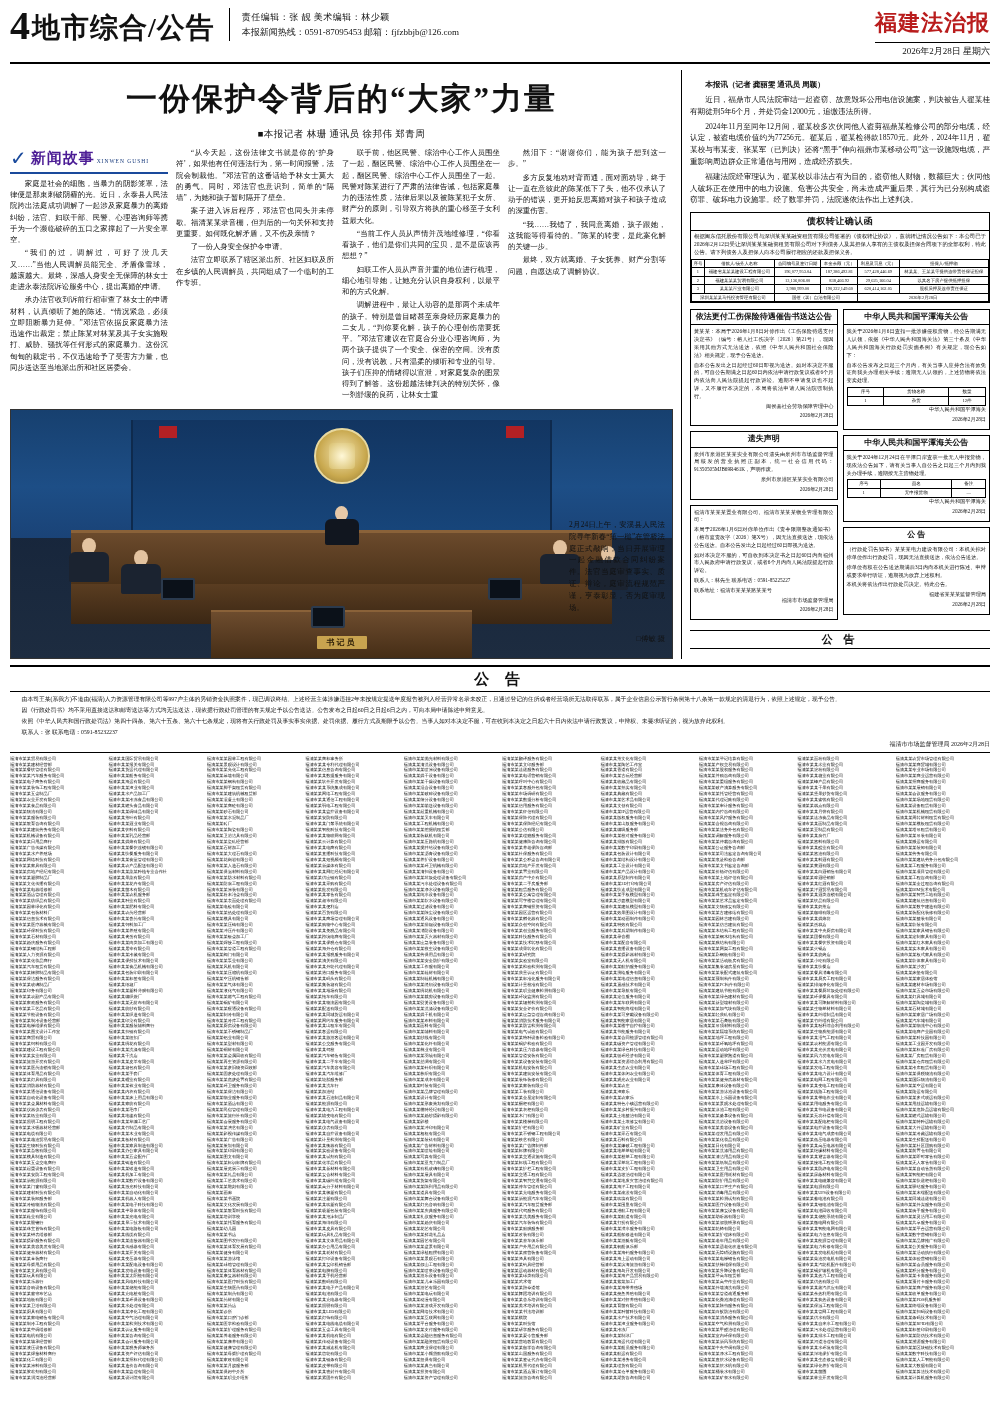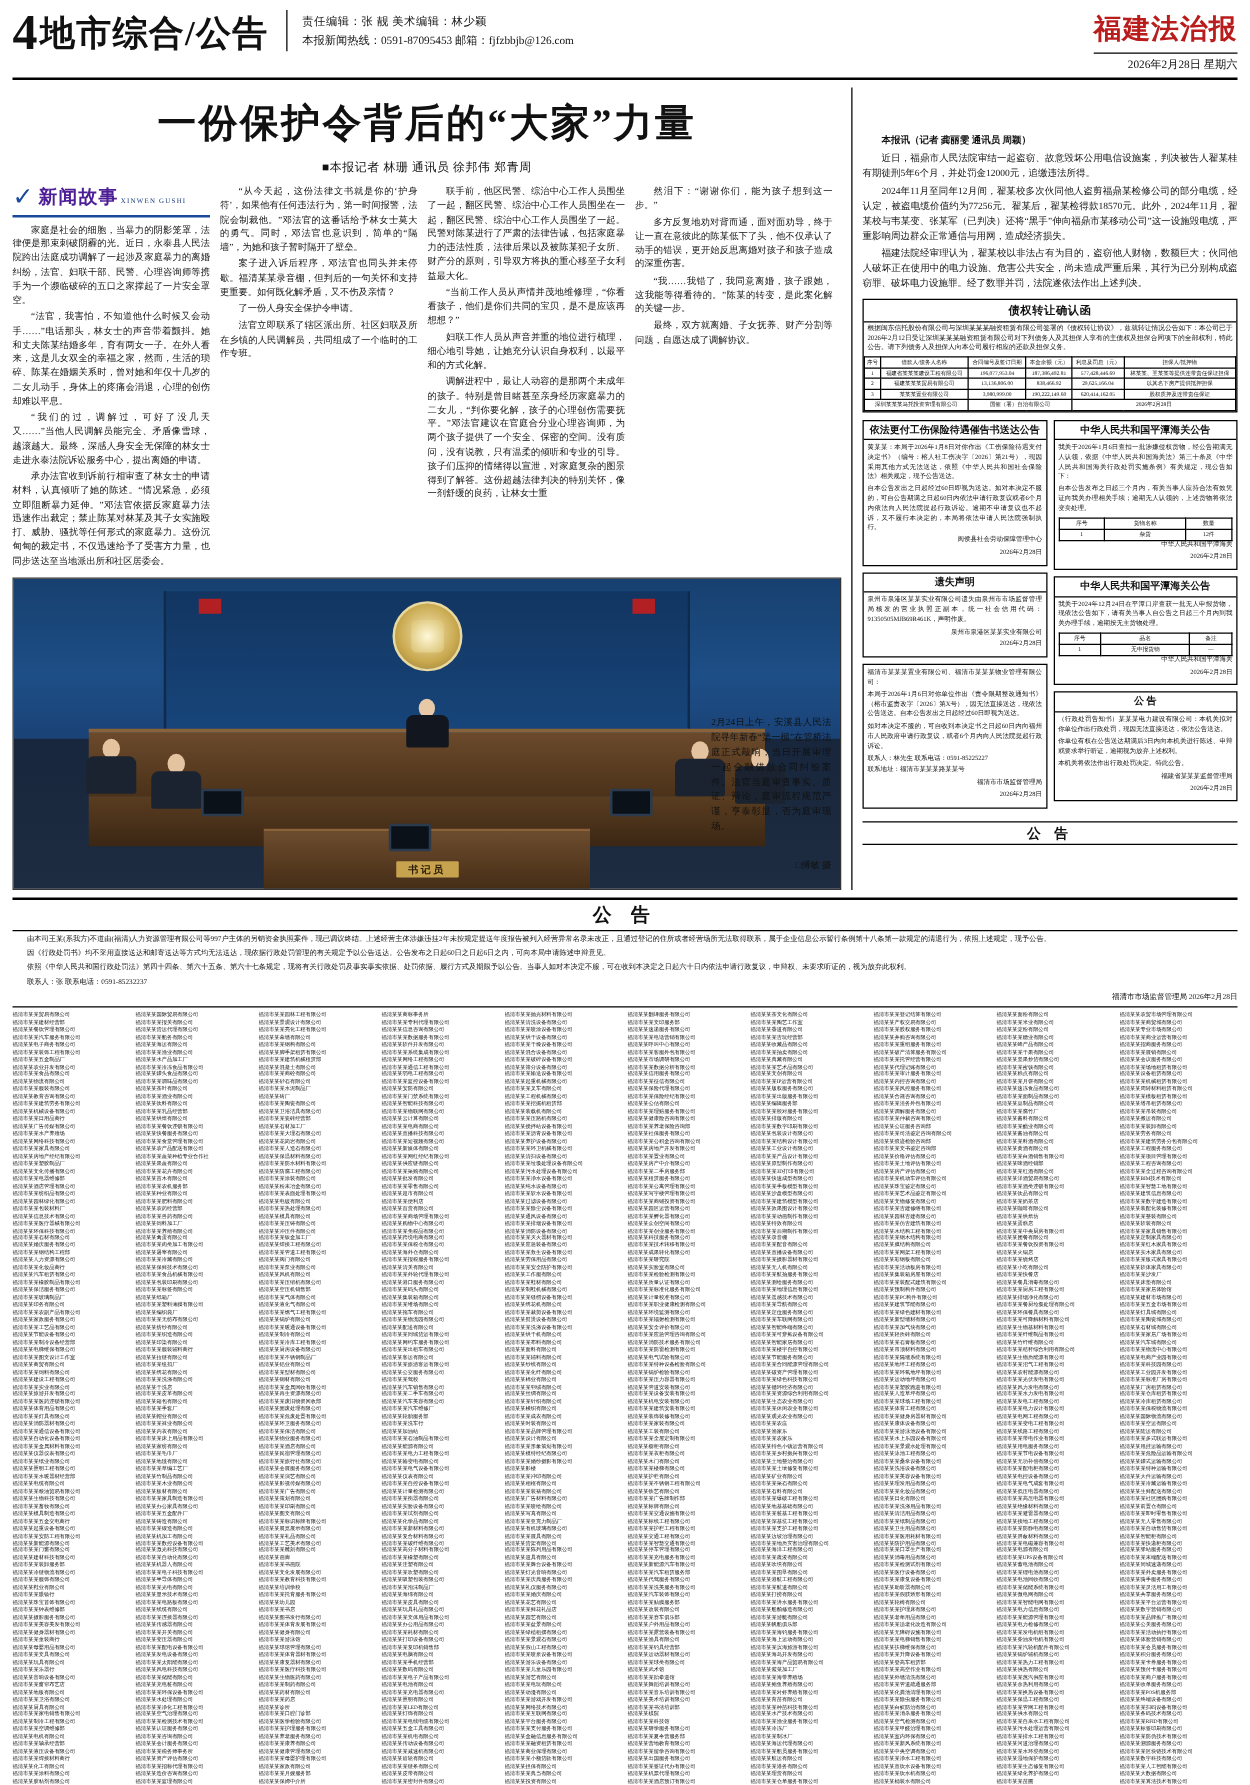--- a/index.html
+++ b/index.html
@@ -226,21 +226,20 @@
           <div class="logo-box">
             <div class="logo-badge">
               <span class="logo-chev">✓</span>
               <span>
                 <span class="logo-cn">新闻故事</span>
                 <span class="logo-en">XINWEN GUSHI</span>
               </span>
             </div>
           </div>
           <p>家庭是社会的细胞，当暴力的阴影笼罩，法律便是那束刺破阴霾的光。近日，永泰县人民法院跨出法庭成功调解了一起涉及家庭暴力的离婚纠纷，法官、妇联干部、民警、心理咨询师等携手为一个濒临破碎的五口之家撑起了一片安全罩空。</p>
-          <p>“法官，我害怕，不知道他什么时候又会动手……”电话那头，林女士的声音带着颤抖。她和丈夫陈某结婚多年，育有两女一子。在外人看来，这是儿女双全的幸福之家，然而，生活的琐碎、陈某在婚姻关系时，曾对她和年仅十几岁的二女儿动手，身体上的疼痛会消退，心理的创伤却难以平息。</p>
           <p>“我们的过，调解过，可好了没几天又……”当他人民调解员能完全、矛盾像雪球，越滚越大。最终，深感人身安全无保障的林女士走进永泰法院诉讼服务中心，提出离婚的申请。</p>
           <p>承办法官收到诉前行相审查了林女士的申请材料，认真倾听了她的陈述。“情况紧急，必须立即阻断暴力延伸。”邓法官依据反家庭暴力法迅速作出裁定；禁止陈某对林某及其子女实施殴打、威胁、骚扰等任何形式的家庭暴力。这份沉甸甸的裁定书，不仅迅速给予了受害方力量，也同步送达至当地派出所和社区居委会。</p>
         </div>
         <div class="col c2">
           <p>“从今天起，这份法律文书就是你的‘护身符’，如果他有任何违法行为，第一时间报警，法院会制裁他。”邓法官的这番话给予林女士莫大的勇气。同时，邓法官也意识到，简单的“隔墙”，为她和孩子暂时隔开了壁垒。</p>
           <p>案子进入诉后程序，邓法官也同头并未停歇。福清某某录音棚，但判后的一句关怀和支持更重要。如何既化解矛盾，又不伤及亲情？</p>
           <p>了一份人身安全保护令申请。</p>
           <p>法官立即联系了辖区派出所、社区妇联及所在乡镇的人民调解员，共同组成了一个临时的工作专班。</p>
         </div>
         <div class="col c3">

